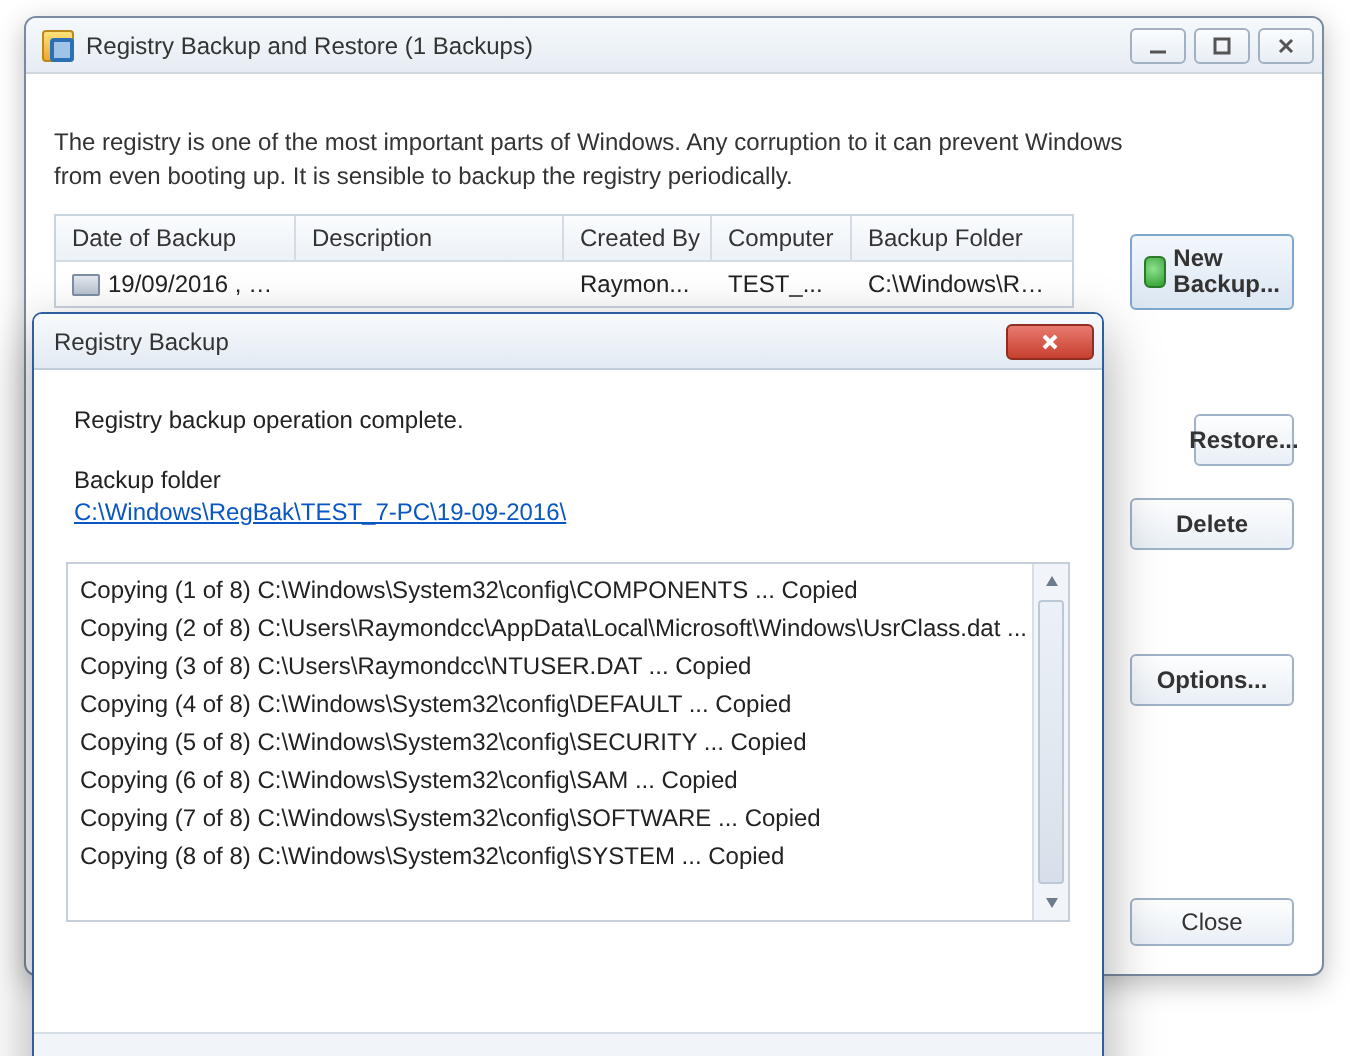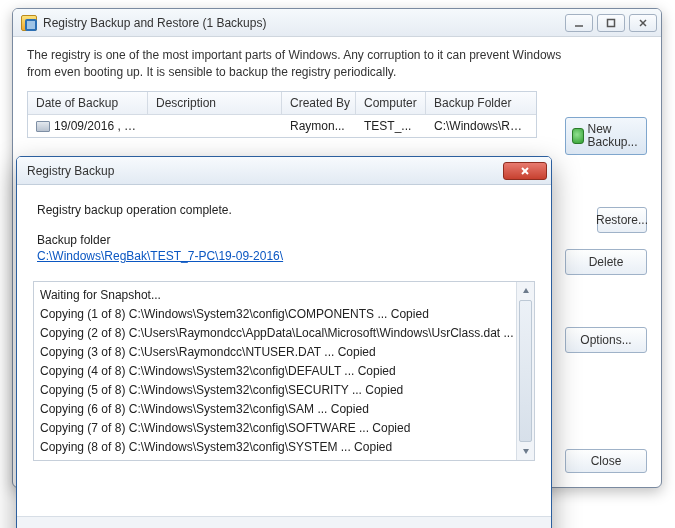--- a/index.html
+++ b/index.html
@@ -53,21 +53,21 @@
   .win-btn {
     width: 28px; height: 18px;
     border: 1px solid #a3b1c2;
     border-radius: 3px;
     background: linear-gradient(#fafcfe,#e8eef5);
     display:flex; align-items:center; justify-content:center;
     color:#555;
   }
   .win-btn svg { width:10px; height:10px; stroke:#555; stroke-width:1.5; fill:none; }
 
-  .main-body { padding: 10px 14px; }
+  .main-body { padding: 26px 14px; }
   .intro { color:#333; line-height:1.4; margin-bottom:10px; }
 
   .table {
     border: 1px solid #c9d3df;
     background:#fff;
   }
   .thead {
     display:flex;
     background: linear-gradient(#fafcfe,#ecf1f7);
     border-bottom:1px solid #d4dbe4;
@@ -94,21 +94,21 @@
 
   .disk-icon {
     display:inline-block; width:14px; height:11px;
     background: linear-gradient(#e3e8ee,#b9c3d0);
     border:1px solid #7e8fa5; border-radius:1px;
     margin-right:4px; vertical-align:-2px;
   }
 
   .side-buttons {
     position:absolute; right:14px; top:108px;
-    width:82px; display:flex; flex-direction:column; gap:16px;
+    width:82px; display:flex; flex-direction:column; gap:16px;font-weight:bold;
   }
   .btn {
     height: 38px;
     border:1px solid #9fb2c8;
     border-radius:3px;
     background: linear-gradient(#fdfefe,#e9eff6);
     display:flex; align-items:center; justify-content:center;
     font-size:12px; color:#333;
     padding:0 6px;
     text-align:center;
@@ -303,21 +303,20 @@
     </div>
   </div>
 
   <div class="modal-body">
     <div class="status-line">Registry backup operation complete.</div>
     <div class="folder-label">Backup folder</div>
     <a class="folder-link">C:\Windows\RegBak\TEST_7-PC\19-09-2016\</a>
 
     <div class="log-box">
       <div class="log-inner">
-        <div class="log-line">Waiting for Snapshot...</div>
         <div class="log-line">Copying (1 of 8) C:\Windows\System32\config\COMPONENTS ... Copied</div>
         <div class="log-line">Copying (2 of 8) C:\Users\Raymondcc\AppData\Local\Microsoft\Windows\UsrClass.dat ... Copied</div>
         <div class="log-line">Copying (3 of 8) C:\Users\Raymondcc\NTUSER.DAT ... Copied</div>
         <div class="log-line">Copying (4 of 8) C:\Windows\System32\config\DEFAULT ... Copied</div>
         <div class="log-line">Copying (5 of 8) C:\Windows\System32\config\SECURITY ... Copied</div>
         <div class="log-line">Copying (6 of 8) C:\Windows\System32\config\SAM ... Copied</div>
         <div class="log-line">Copying (7 of 8) C:\Windows\System32\config\SOFTWARE ... Copied</div>
         <div class="log-line">Copying (8 of 8) C:\Windows\System32\config\SYSTEM ... Copied</div>
       </div>
       <div class="vscroll">

